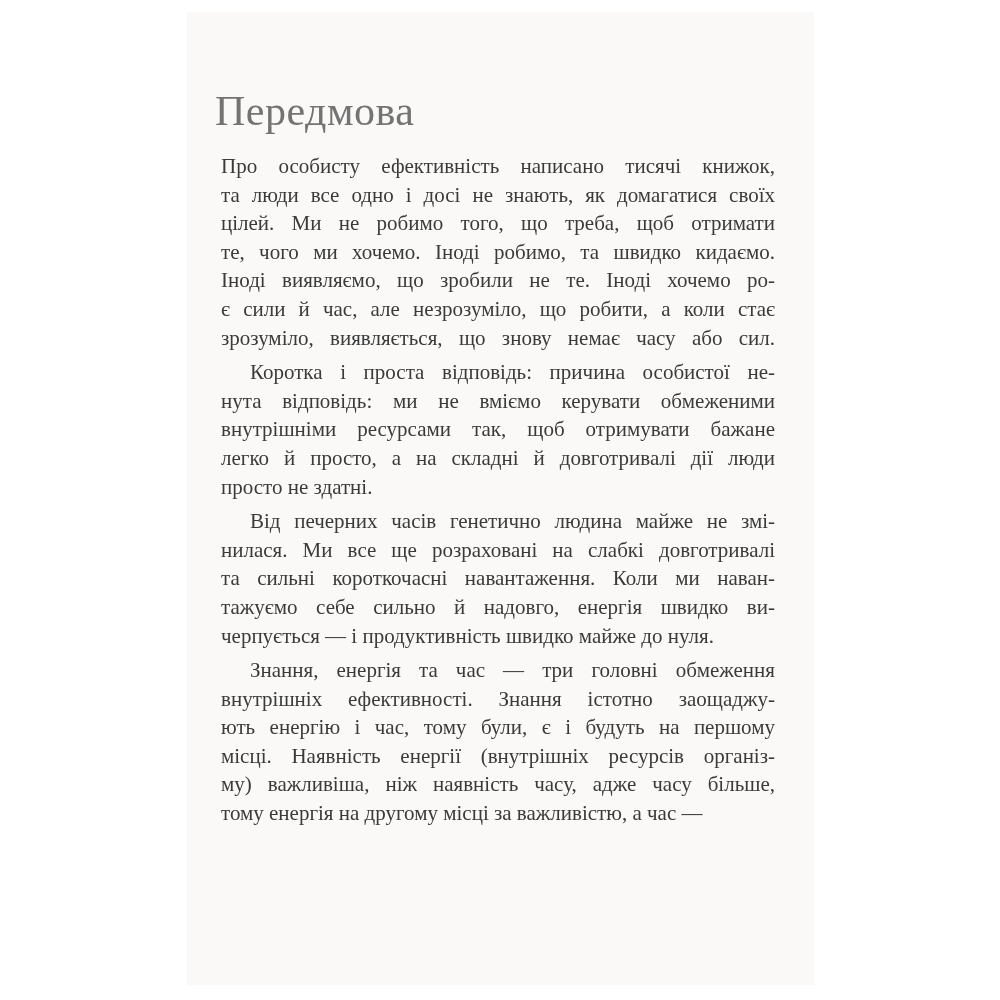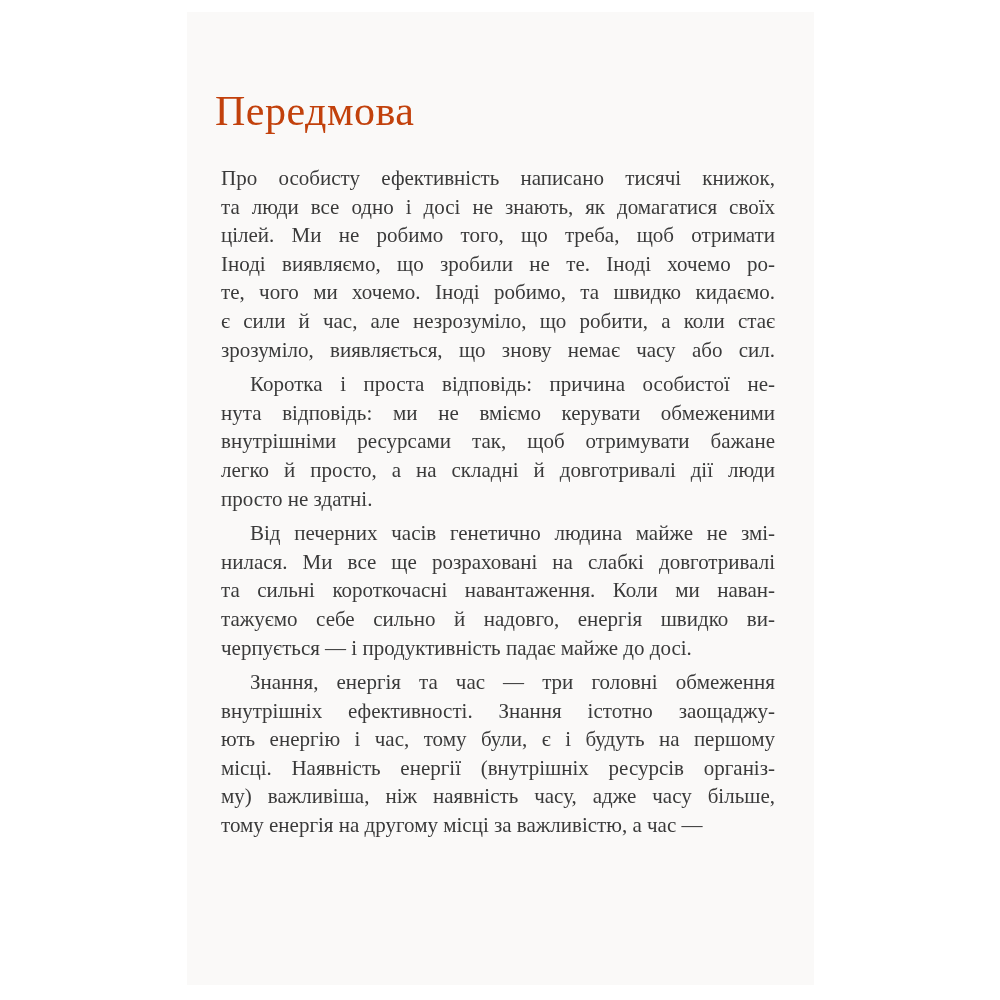--- a/index.html
+++ b/index.html
@@ -19,22 +19,22 @@
     background: #faf9f8;
     box-sizing: border-box;
     padding: 78px 33px 0 28px;
     font-family: "Liberation Serif", "DejaVu Serif", serif;
     color: #3a3a3a;
   }
   .page-title {
     font-size: 42px;
     line-height: 1;
     font-weight: normal;
-    color: #c2410c;
-    margin: 0 0 32px 0;
+    color: #737373;
+    margin: 0 0 20px 0;
     letter-spacing: 0.5px;
   }
   .page-body {
     font-size: 21px;
     line-height: 28.6px;
   }
   .paragraph {
     margin: 6px;
   }
   .line {
@@ -54,38 +54,38 @@
 </head>
 <body>
 
 <div class="book-page">
   <h1 class="page-title">Передмова</h1>
   <div class="page-body">
       <div class="paragraph">
         <div class="line">Про особисту ефективність написано тисячі книжок,</div>
         <div class="line">та люди все одно і досі не знають, як домагатися своїх</div>
         <div class="line">цілей. Ми не робимо того, що треба, щоб отримати</div>
+        <div class="line">те, чого ми хочемо. Іноді робимо, та швидко кидаємо.</div>
         <div class="line">Іноді виявляємо, що зробили не те. Іноді хочемо ро-</div>
-        <div class="line">те, чого ми хочемо. Іноді робимо, та швидко кидаємо.</div>
         <div class="line">є сили й час, але незрозуміло, що робити, а коли стає</div>
         <div class="line">зрозуміло, виявляється, що знову немає часу або сил.</div>
       </div>
       <div class="paragraph">
         <div class="line indent">Коротка і проста відповідь: причина особистої не-</div>
         <div class="line">нута відповідь: ми не вміємо керувати обмеженими</div>
         <div class="line">внутрішніми ресурсами так, щоб отримувати бажане</div>
         <div class="line">легко й просто, а на складні й довготривалі дії люди</div>
         <div class="line last">просто не здатні.</div>
       </div>
       <div class="paragraph">
         <div class="line indent">Від печерних часів генетично людина майже не змі-</div>
         <div class="line">нилася. Ми все ще розраховані на слабкі довготривалі</div>
         <div class="line">та сильні короткочасні навантаження. Коли ми наван-</div>
         <div class="line">тажуємо себе сильно й надовго, енергія швидко ви-</div>
-        <div class="line last">черпується — і продуктивність падає майже до досі.</div>
+        <div class="line last">черпується — і продуктивність швидко майже до нуля.</div>
       </div>
       <div class="paragraph">
         <div class="line indent">Знання, енергія та час — три головні обмеження</div>
         <div class="line">внутрішніх ефективності. Знання істотно заощаджу-</div>
         <div class="line">ють енергію і час, тому були, є і будуть на першому</div>
         <div class="line">місці. Наявність енергії (внутрішніх ресурсів організ-</div>
         <div class="line">му) важливіша, ніж наявність часу, адже часу більше,</div>
         <div class="line last">тому енергія на другому місці за важливістю, а час —</div>
       </div>
     </div>

